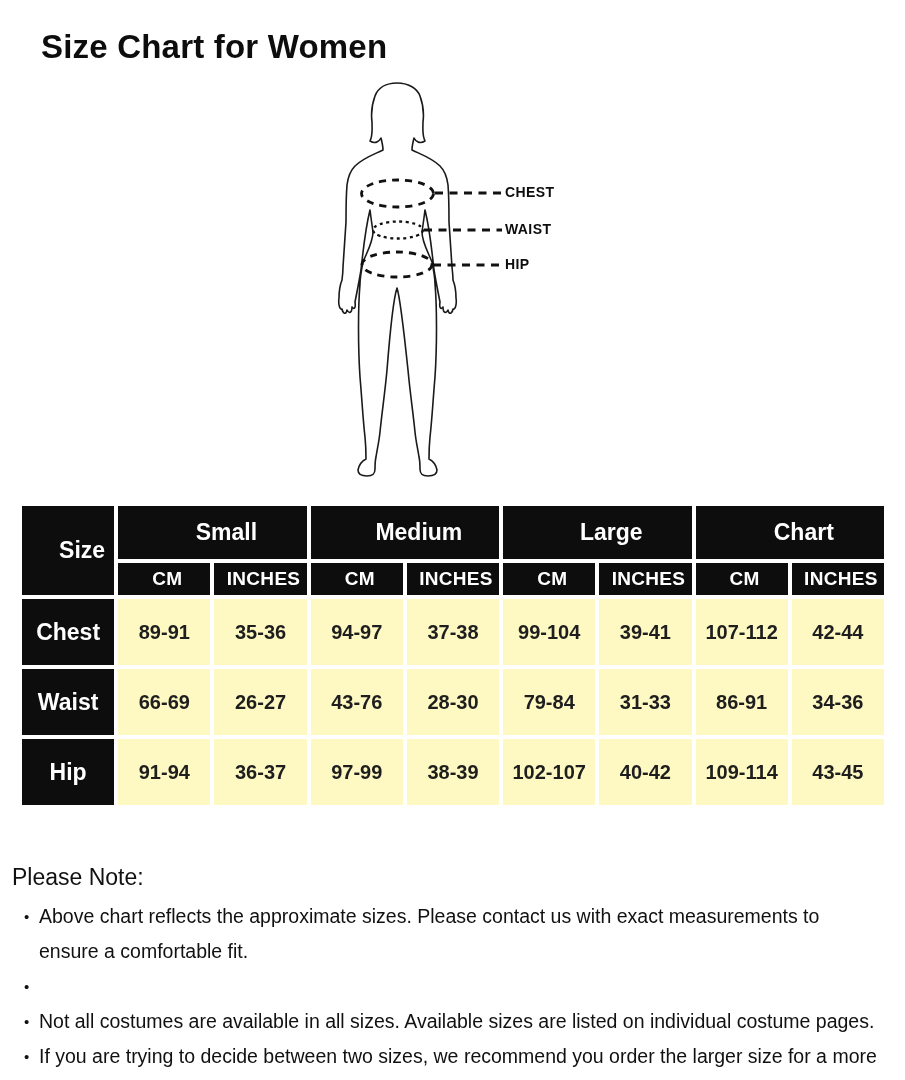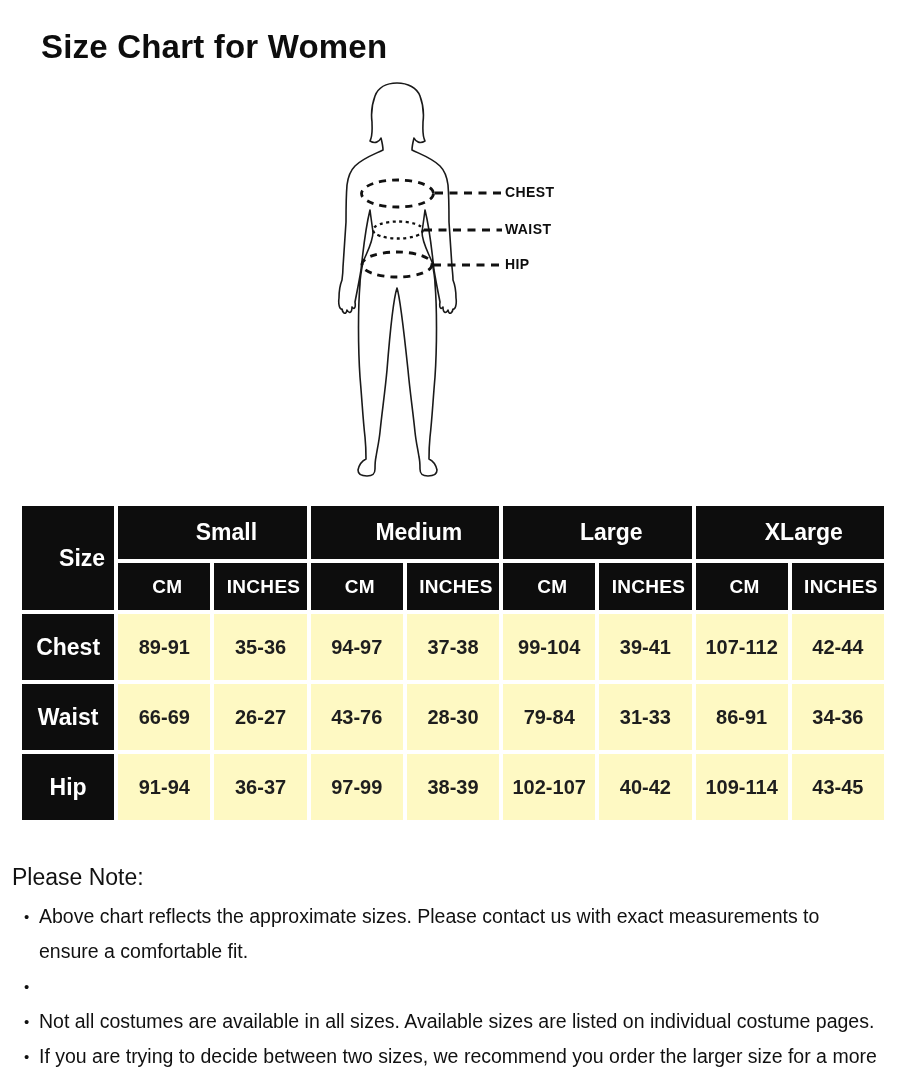--- a/index.html
+++ b/index.html
@@ -25,21 +25,21 @@
   
   .size-table{
     position:absolute;left:18px;top:502px;width:870px;
     border-collapse:separate;border-spacing:4px;table-layout:fixed;
   }
   .size-table th,.size-table td{
     text-align:center;vertical-align:middle;padding:0;overflow:hidden;
   }
   .size-table th{background:#0d0d0d;color:#ffffff;font-weight:bold;}
   tr.group-row th{height:53px;font-size:23px;padding-left:28px;}
-  tr.unit-row th{height:47px;font-size:19px;letter-spacing:.3px;padding-left:6px;}
+  tr.unit-row th{height:32px;font-size:19px;letter-spacing:.3px;padding-left:6px;}
   th.corner-cell{font-size:23px;margin-left:16px;}
   tr.data-row th{height:66px;font-size:23px;}
   tr.data-row td{
     height:66px;background:#fef9c3;color:#1e1e1e;font-size:20px;font-weight:bold;
   }
   
   .notes{position:absolute;left:12px;top:832px;width:882px;margin-top:32px;}
   .notes-heading{margin:0 0 8px 0;font-size:23px;font-weight:normal;color:#111;}
   .notes-list{list-style:none;margin:0;padding:0 0 0 12px;}
   .note-item{display:flex;font-size:19.5px;line-height:35px;color:#111;}
@@ -101,21 +101,21 @@
       <col>
       <col>
       <col>
   </colgroup>
   <tbody>
   <tr class="group-row">
     <th rowspan="2" class="corner-cell">Size</th>
     <th colspan="2">Small</th>
     <th colspan="2">Medium</th>
     <th colspan="2">Large</th>
-    <th colspan="2">XLarge</th>
+    <th colspan="2">Chart</th>
   </tr>
   <tr class="unit-row">
     <th>CM</th>
     <th>INCHES</th>
     <th>CM</th>
     <th>INCHES</th>
     <th>CM</th>
     <th>INCHES</th>
     <th>CM</th>
     <th>INCHES</th>

